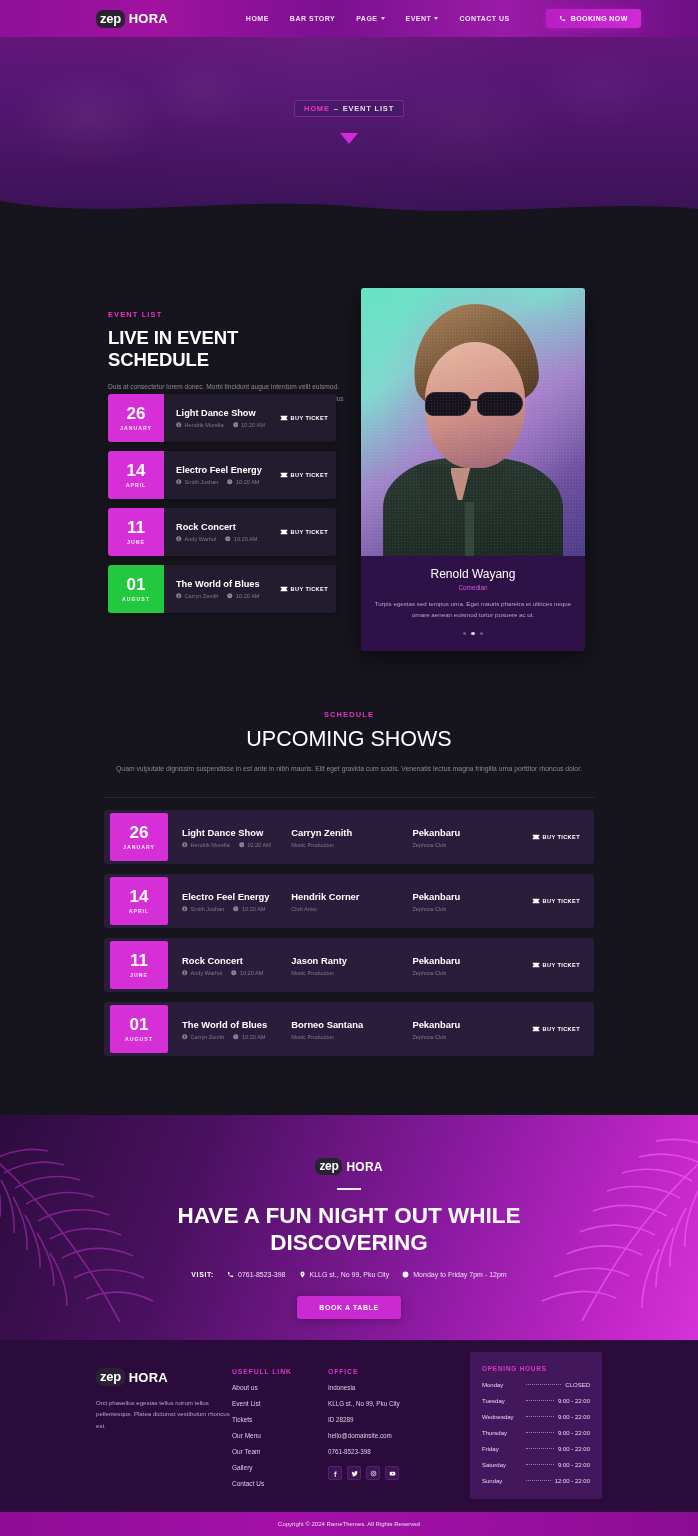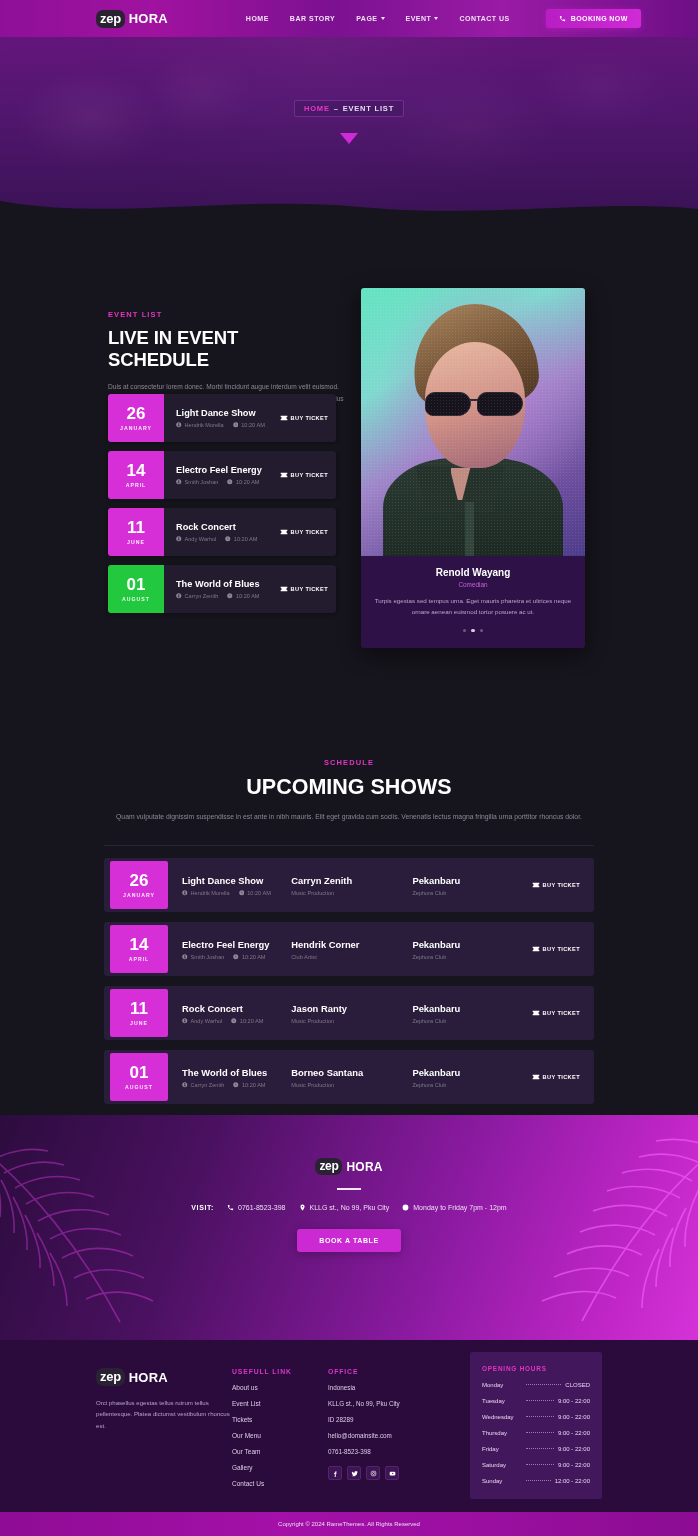--- a/index.html
+++ b/index.html
@@ -151,31 +151,31 @@
     position: absolute; bottom: 44px; width: 34px; height: 46px; background: #24322b;
   }
   .ap-collar-l { left: 60px; transform: skewX(14deg); }
   .ap-collar-r { left: 104px; transform: skewX(-14deg); }
   .ap-neck { position: absolute; left: 90px; bottom: 56px; width: 28px; height: 32px; background: #c08b80; }
   .ap-placket { position: absolute; left: 104px; bottom: 0; width: 9px; height: 54px; background: #33443b; }
   .ap-grain { position: absolute; inset: 0; opacity: .20;
     background-image: radial-gradient(rgba(255,255,255,.5) .5px, transparent .5px);
     background-size: 3px 3px; }
   .artist-info { padding: 11px 13px 16px; text-align: center; }
-  .artist-name { color: #ffffff; font-size: 10px; font-weight: 700; }
+  .artist-name { color: #ffffff; font-size: 12px; font-weight: 400; }
   .artist-role { color: #cd5fdd; font-size: 6.4px; margin-top: 3px; }
   .artist-desc { color: #b9a8c8; font-size: 6.2px; line-height: 1.75; margin-top: 8px; }
   .dots { display: flex; gap: 5px; justify-content: center; margin-top: 11px; }
   .dot { width: 3.5px; height: 3.5px; border-radius: 50%; background: #6c5a7e; cursor: pointer; }
   .dot.active { background: #d8c9e4; }
 
   
-  .sec-upcoming { position: absolute; top: 720px; left: 0; width: 698px; height: 415px; background: #16141c; }
+  .sec-upcoming { position: absolute; top: 672px; left: 0; width: 698px; height: 415px; background: #16141c; }
   .up-head { text-align: center; padding-top: 38px; }
-  .up-title { color: #ffffff; font-size: 21.5px; font-weight: 700; margin-top: 8px; }
+  .up-title { color: #ffffff; font-size: 21.5px; font-weight: 400; margin-top: 8px; }
   .up-desc { color: #8d8796; font-size: 6.8px; line-height: 1.95; margin-top: 10px; }
   .up-rule { width: 490px; height: 1px; background: #2a2533; margin: 22px auto 0; }
   .up-list { width: 490px; margin: 12px auto 0; }
   .up-row {
     display: flex; align-items: center; background: #2a1c3b; border-radius: 3px;
     height: 54px; margin-bottom: 10px; padding-right: 14px; overflow: hidden;
   }
   .up-date {
     width: 58px; height: 48px; margin-left: 6px; flex: none; border-radius: 2px;
     background: #d62fd8; color: #fff;
@@ -649,20 +649,24 @@
           </g>
         </g>
       </svg>
     </div>
     <div class="cta-inner">
       <div class="cta-logo">
         <span class="logo-zep">zep</span>
         <span class="logo-hora">HORA</span>
       </div>
       <div class="cta-div"></div>
+      <div class="cta-title">
+        <div>HAVE A FUN NIGHT OUT WHILE</div>
+        <div>DISCOVERING</div>
+      </div>
       <div class="cta-visit">
         <span class="lbl">VISIT:</span>
         <span class="itm">
           <svg width="7" height="7" viewBox="0 0 24 24" fill="#fff">
               <path d="M6.6 10.8c1.4 2.8 3.8 5.1 6.6 6.6l2.2-2.2c.3-.3.7-.4 1-.2 1.2.4 2.4.6 3.6.6.6 0 1 .4 1 1V20c0 .6-.4 1-1 1-9.4 0-17-7.6-17-17 0-.6.4-1 1-1h3.5c.6 0 1 .4 1 1 0 1.3.2 2.5.6 3.6.1.3 0 .7-.2 1l-2.3 2.2z"></path>
             </svg>
           <span>0761-8523-398</span>
         </span>
         <span class="itm">
           <svg width="7" height="7" viewBox="0 0 24 24" fill="#fff">

